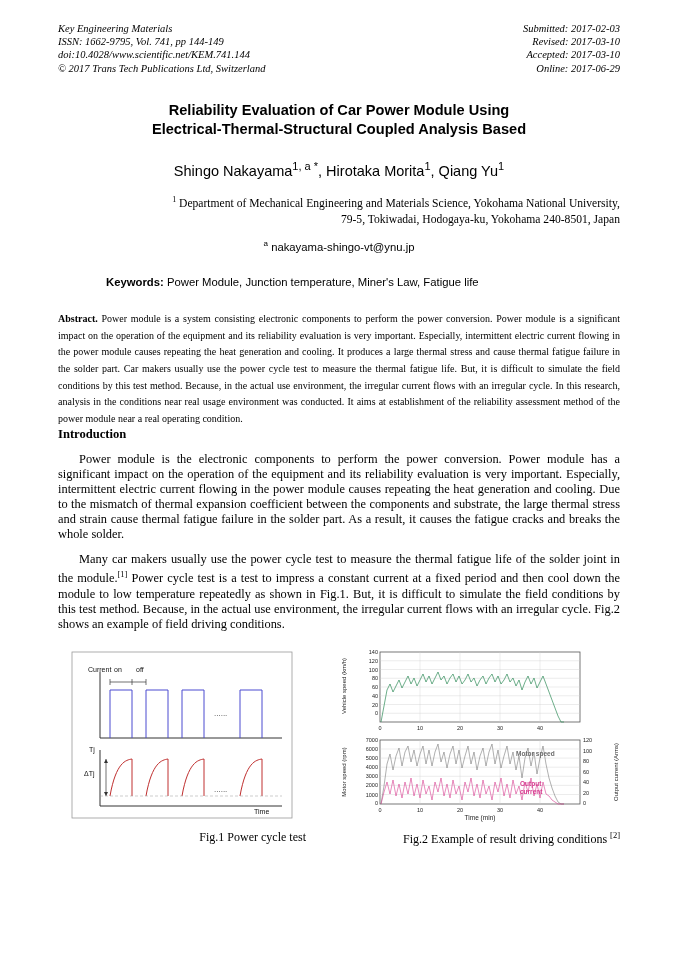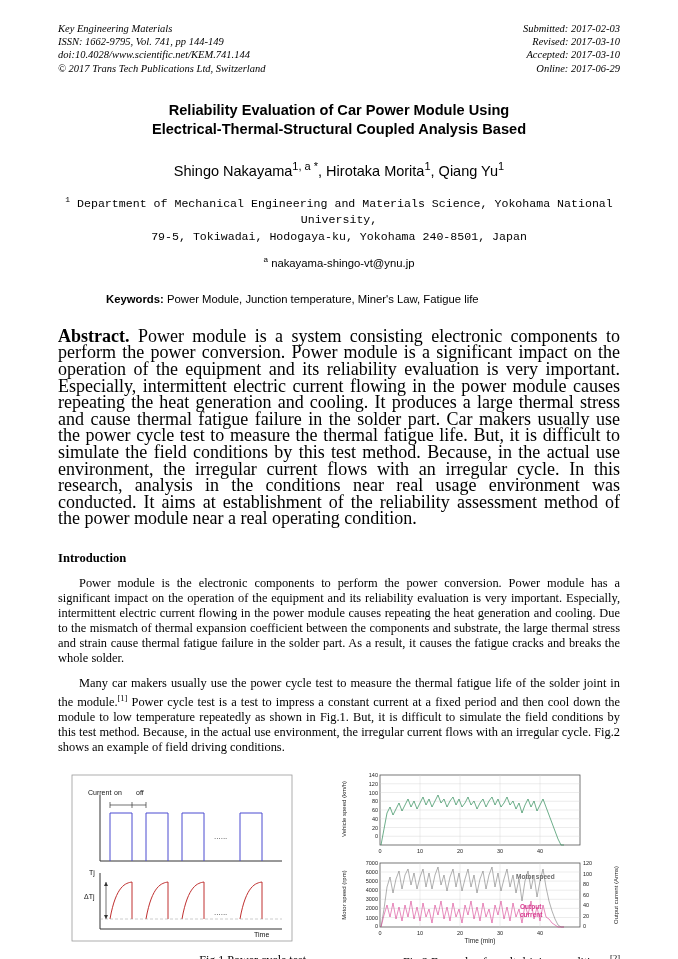--- a/index.html
+++ b/index.html
@@ -55,22 +55,22 @@
     margin-top: 16px;
     text-align: center;
     font-family: "Liberation Sans", sans-serif;
     font-size: 14.5px;
     line-height: 20px;
   }
   .authors sup { font-size: 11px; }
 
   .affil {
     margin-top: 11px;
-    text-align: center;
-    font-family: Liberation Mono, monospace;
+    text-align: right;
+    font-family: Liberation Serif, serif;
     font-size: 11.6px;
     line-height: 16.5px;
   }
   .affil sup { font-size: 8px; }
 
   .email {
     margin-top: 10px;
     text-align: center;
     font-family: "Liberation Sans", sans-serif;
     font-size: 11.3px;
@@ -81,32 +81,31 @@
   .keywords {
     margin-top: 24px;
     font-family: "Liberation Sans", sans-serif;
     font-size: 11.3px;
   }
   .keywords .kw-label { font-weight: bold; padding-left: 48px; }
 
   
   .abstract {
     margin-top: 23px;
-    font-size: 18px;
+    font-size: 10px;
     line-height: 16.6px;
     text-align: justify;
   }
   .abstract .ab-label {
     font-family: "Liberation Serif", serif;
     font-weight: bold;
   }
 
   
   .section-head {
-    margin-top: 24px;
     font-weight: bold;
     font-size: 12.6px;
   }
   p.body {
     margin: 10px 0 0 0;
     font-size: 12.4px;
     line-height: 15px;
     text-align: justify;
     text-indent: 21px;
   }

